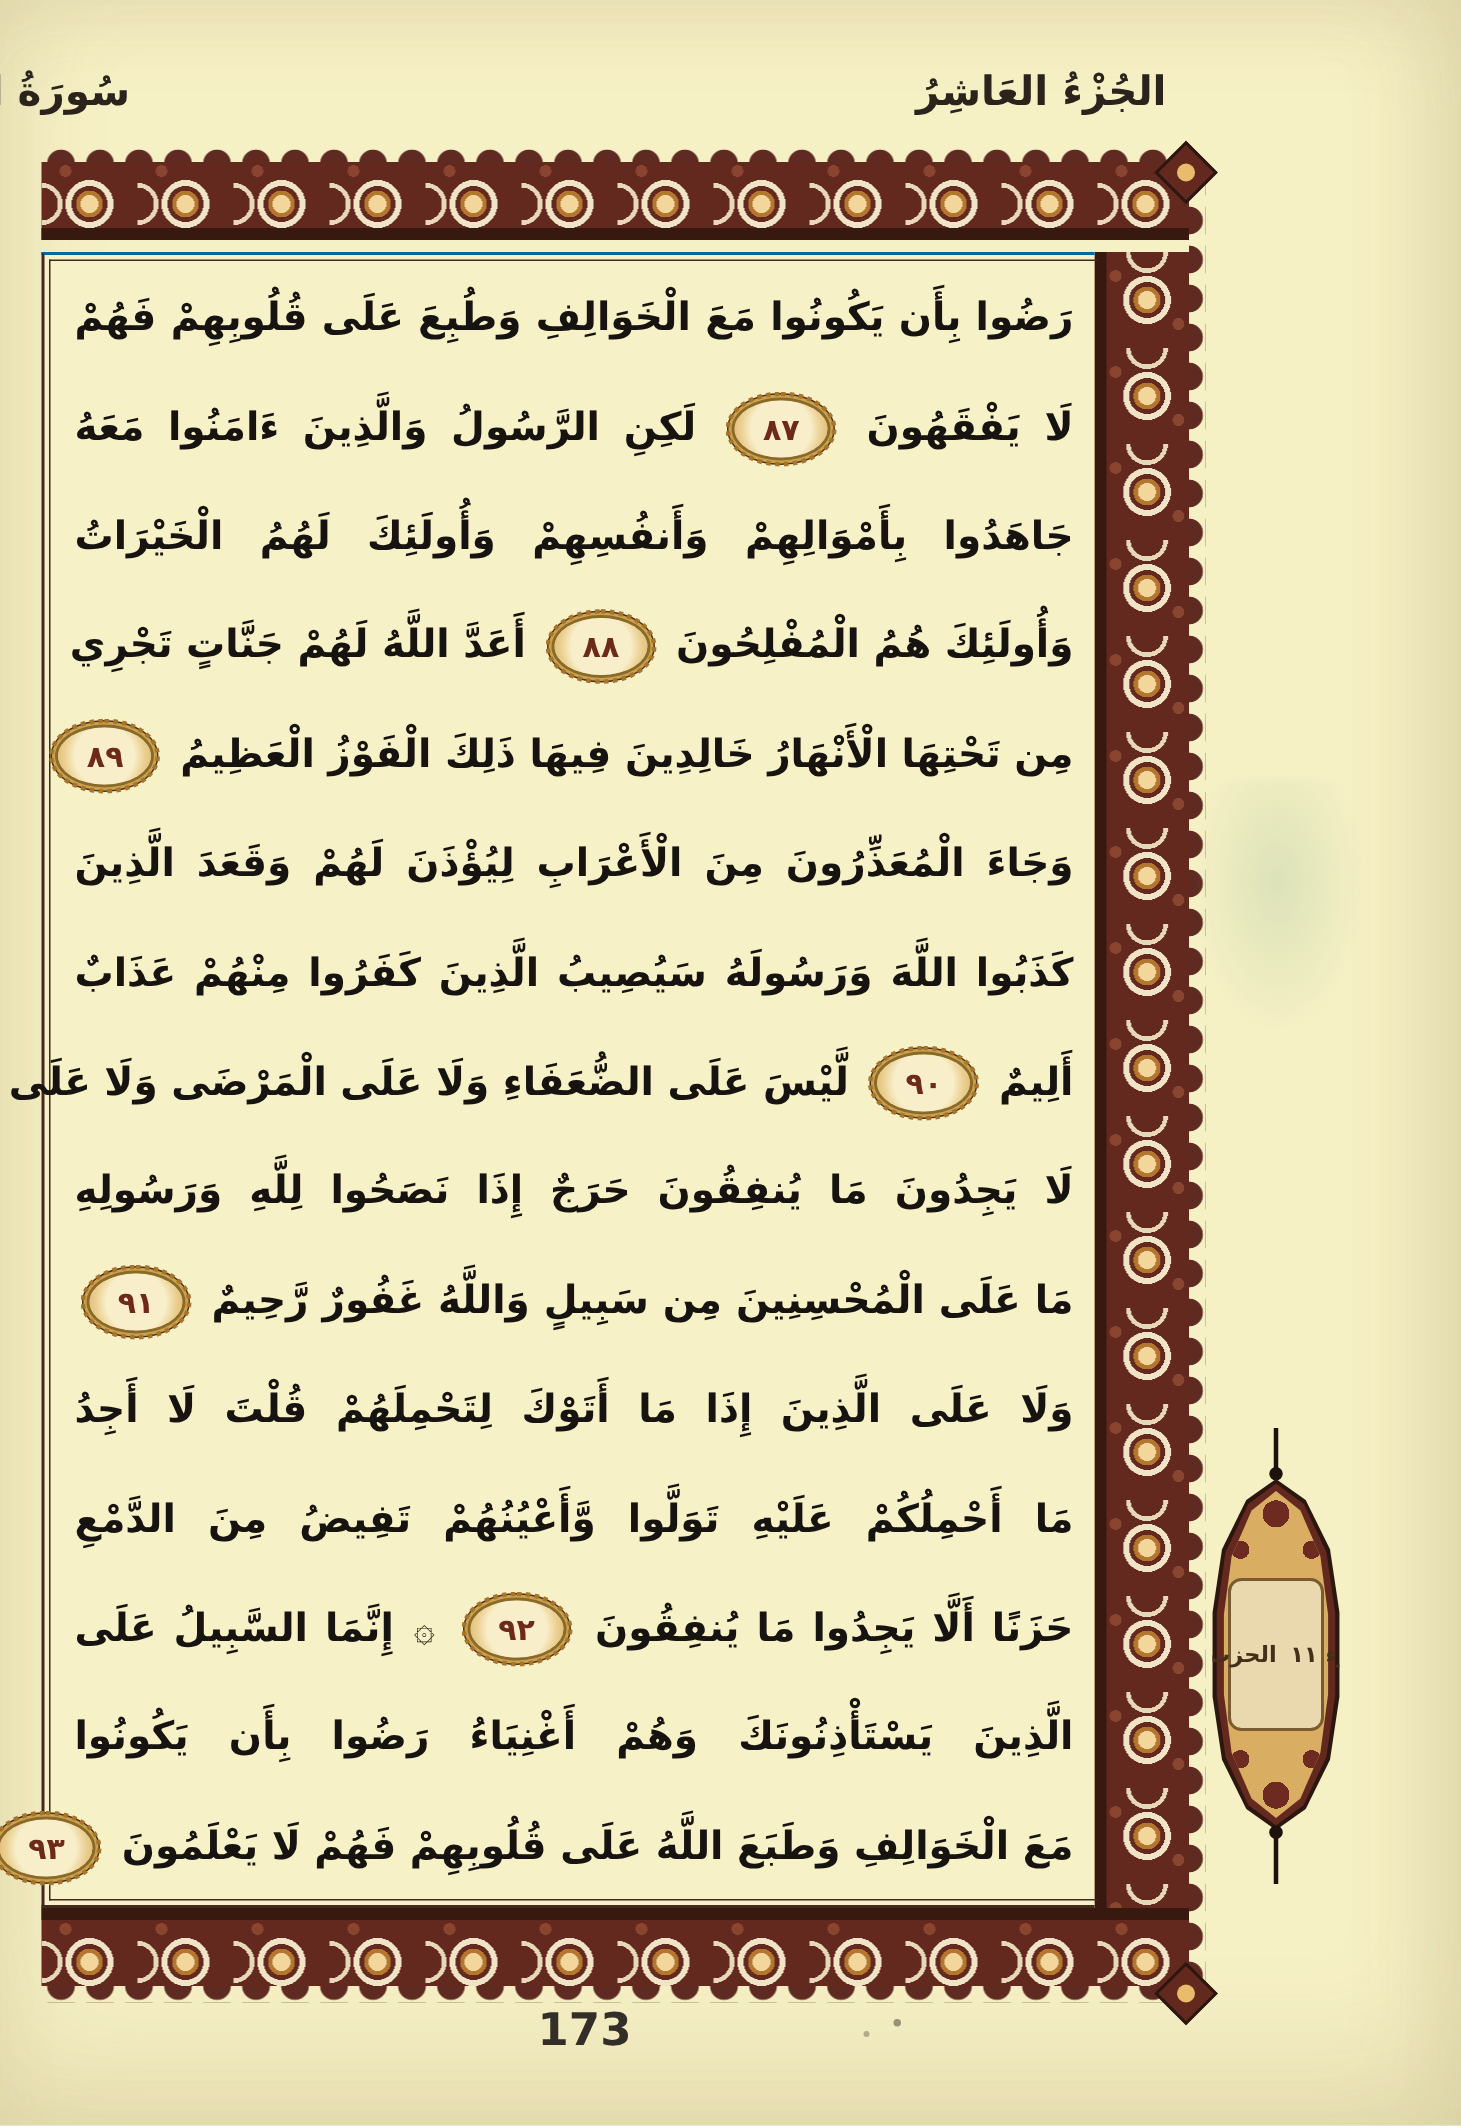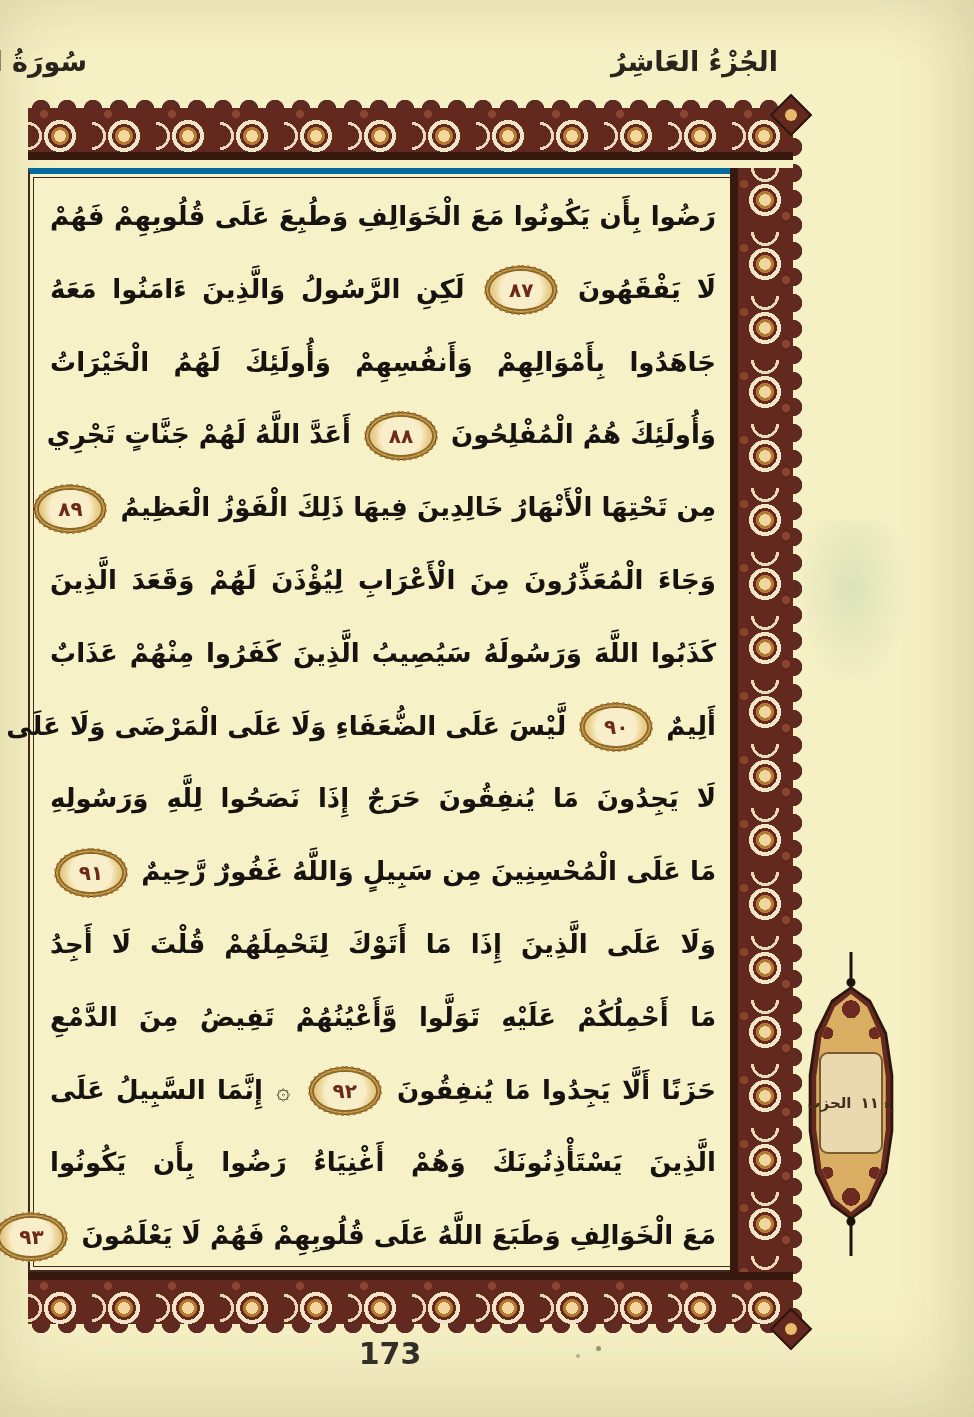--- a/index.html
+++ b/index.html
@@ -54,21 +54,21 @@
     background:radial-gradient(circle at 0% 50%, #5e2a21 0 9px, rgba(0,0,0,0) 9.5px);
     background-size:11px 26px;background-repeat:repeat-y;}
   .corner{position:absolute;width:26px;height:26px;background:#63291f;border:2px solid #2c1710;transform:rotate(45deg);}
   .corner::after{content:"";position:absolute;inset:7px;border-radius:50%;background:#e8bc6c;}
   .corner-tr{left:776px;top:100px;}
   .corner-br{left:776px;top:1314px;}
   
   .text-area{
     position:absolute;left:28px;top:168px;width:702px;height:1104px;
     box-sizing:border-box;
-    border-top:6px solid #0369a1;border-left:2px solid #42281e;border-bottom:2px solid #42281e;
+    border-top:2px solid #0369a1;border-left:2px solid #42281e;border-bottom:2px solid #42281e;
     background:#f7f1c7;
   }
   .text-area::before{
     content:"";position:absolute;top:3px;left:3px;right:-2px;bottom:3px;
     border-top:1px solid #42281e;border-left:1px solid #42281e;border-bottom:1px solid #42281e;
     pointer-events:none;
   }
   .lines{position:absolute;inset:6px 14px 6px 20px;}
   .line{
     height:72.8px;line-height:72.8px;

